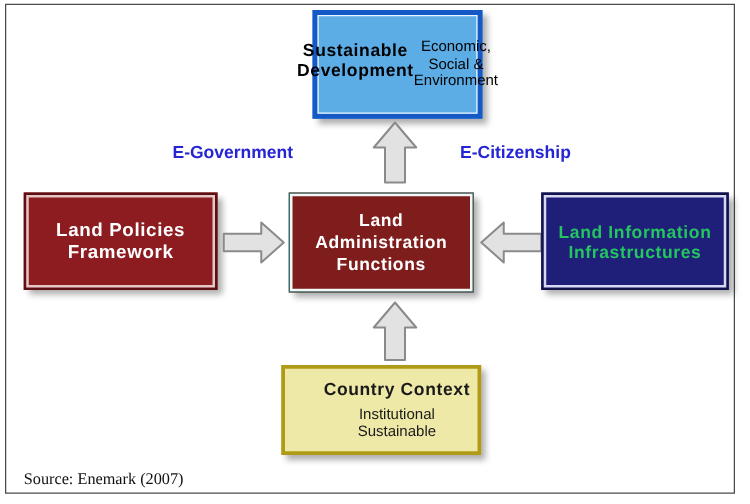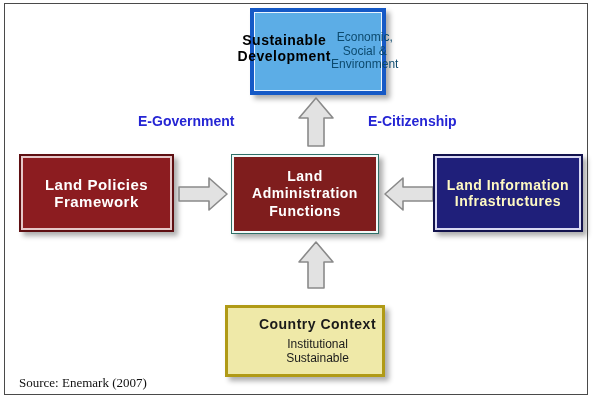--- a/index.html
+++ b/index.html
@@ -67,21 +67,21 @@
     align-items: center;
     justify-content: center;
     padding: 2px 3px;
   }
   #node-sustainable-development .title {
     color: #000000;
     font-size: 14px;
     margin-bottom: 7px;
   }
   #node-sustainable-development .subtitle {
-    color: #0c4a6e;
+    color: #000000;
     font-size: 12px;
   }
 
   
   #node-land-policies-framework {
     left: 14px;
     top: 150px;
     width: 155px;
     height: 78px;
     background: #8c1c20;
@@ -141,28 +141,28 @@
     width: 100%;
     height: 100%;
     box-sizing: border-box;
     border: 2px solid #d8d8f2;
     display: flex;
     align-items: center;
     justify-content: center;
     padding: 2px;
   }
   #node-land-information-infrastructures .title {
-    color: #fef9c3;
+    color: #22c55e;
     font-size: 14px;
   }
 
   
   #node-country-context {
     left: 220px;
-    top: 301px;
+    top: 288px;
     width: 160px;
     height: 72px;
     background: #efe9a8;
     border: 3px solid #b09a16;
     padding-left: 25px;
   }
   #node-country-context .inner {
     width: 100%;
     height: 100%;
     box-sizing: border-box;

